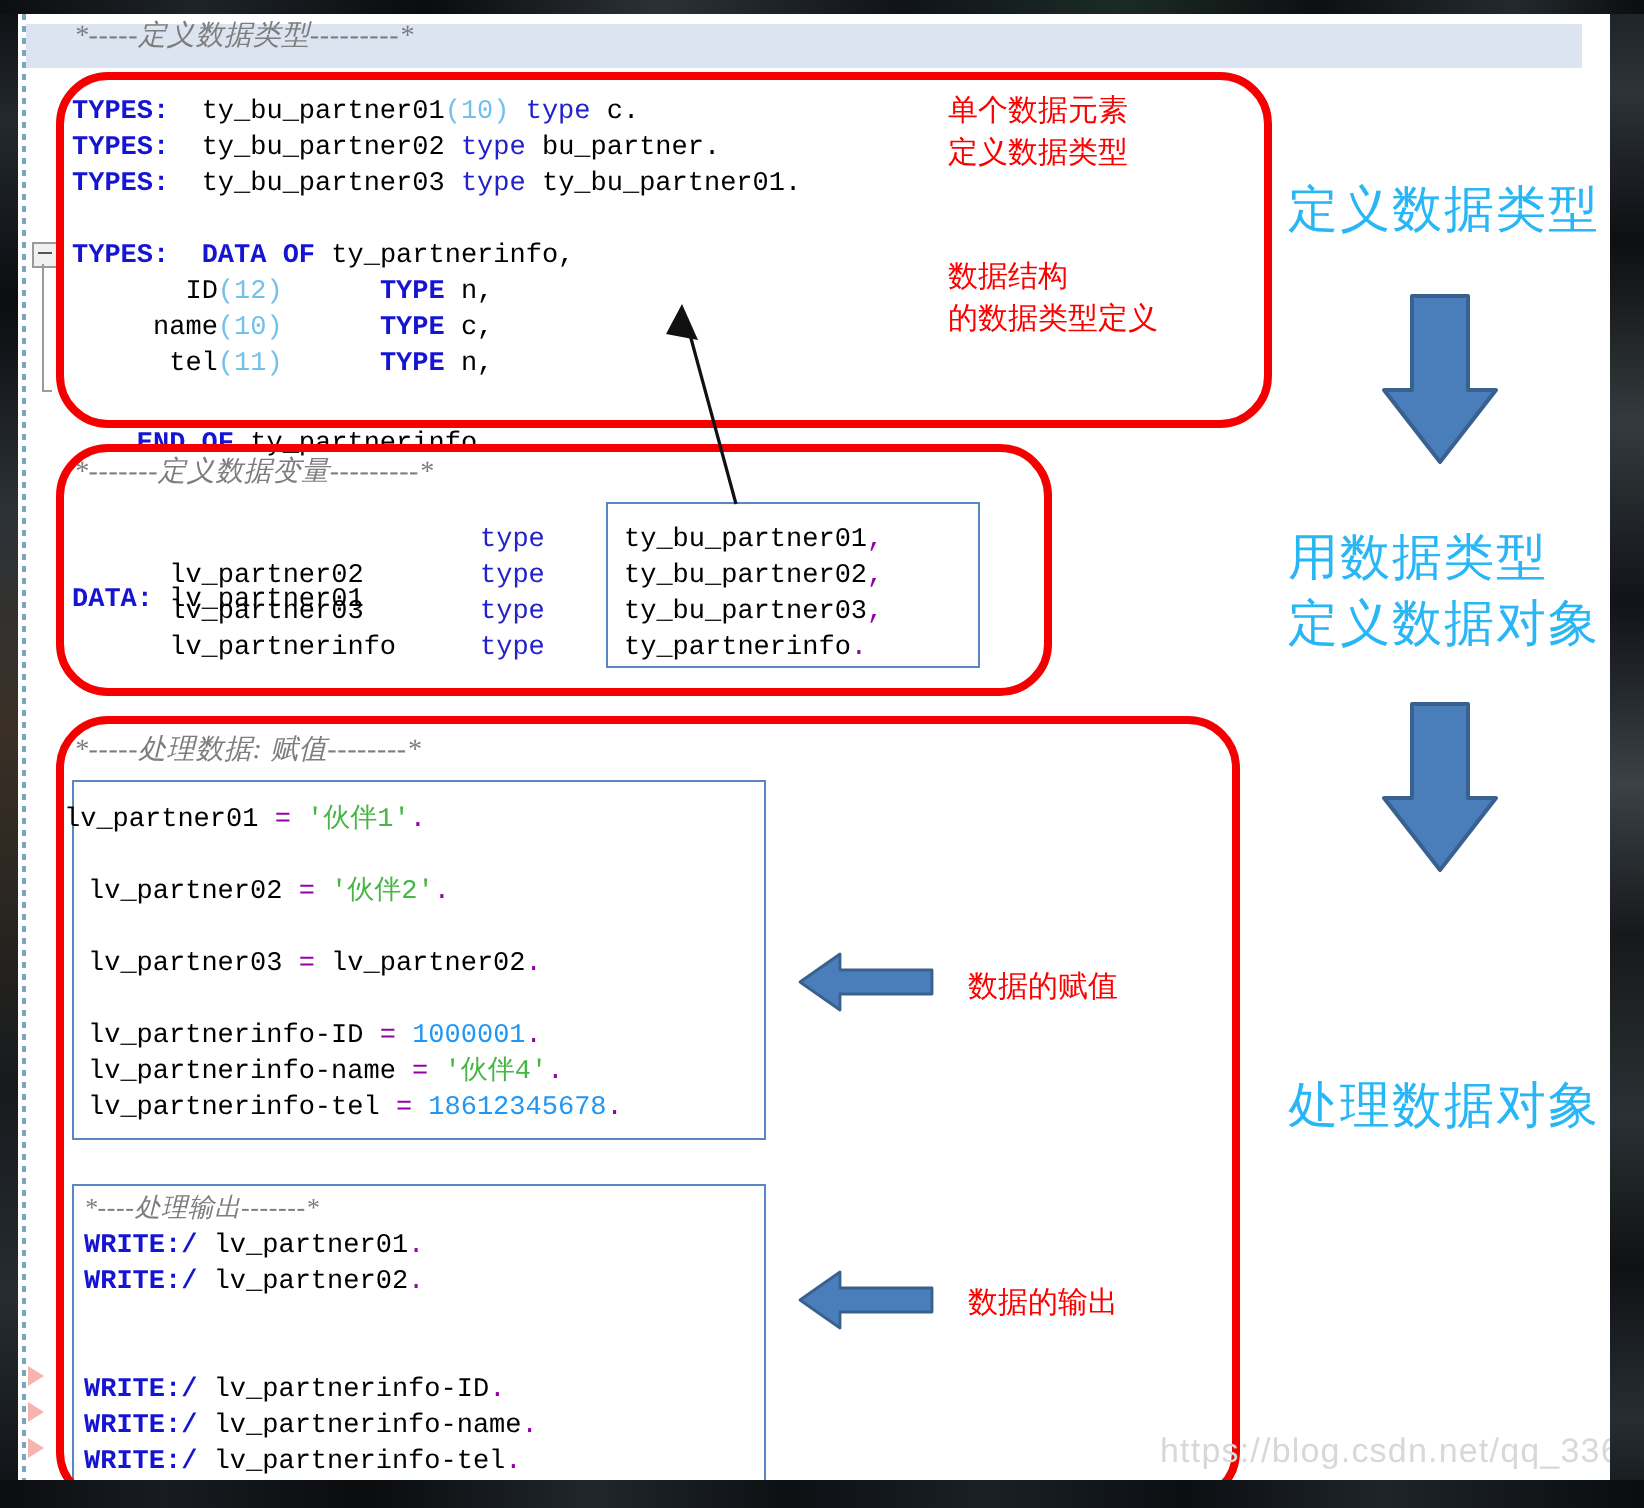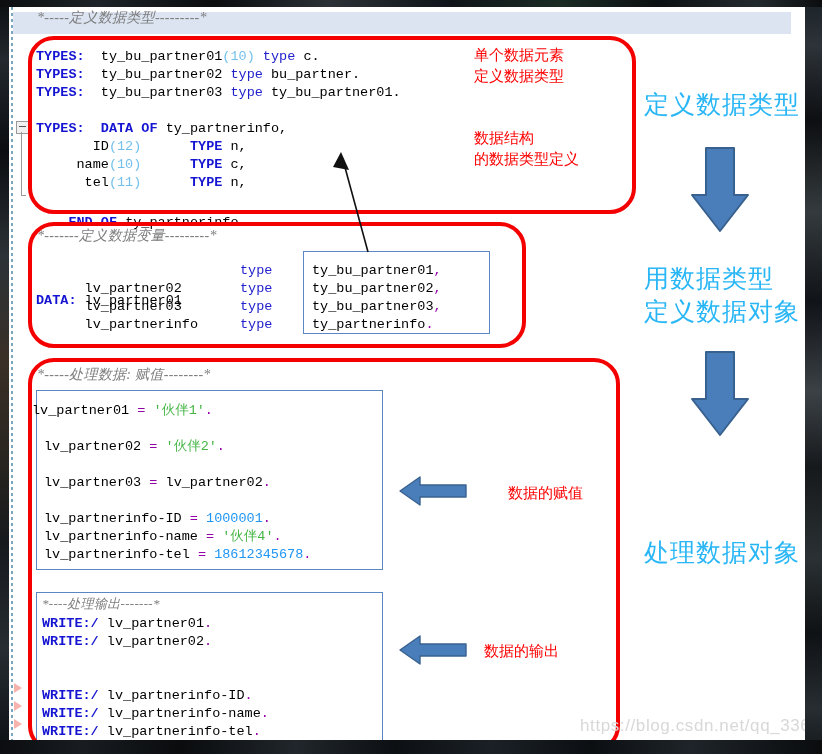--- a/index.html
+++ b/index.html
@@ -209,21 +209,21 @@
   <div class="code" style="left:44px;top:438px;"><span>lv_partner02</span> <span class="punct">=</span> <span class="str">'伙伴2'</span><span class="punct">.</span></div>
 
   <div class="code" style="left:44px;top:474px;"><span>lv_partner03</span> <span class="punct">=</span> <span>lv_partner02</span><span class="punct">.</span></div>
 
   <div class="code" style="left:44px;top:510px;"><span>lv_partnerinfo-ID</span> <span class="punct">=</span> <span class="num">1000001</span><span class="punct">.</span></div>
 
   <div class="code" style="left:44px;top:528px;"><span>lv_partnerinfo-name</span> <span class="punct">=</span> <span class="str">'伙伴4'</span><span class="punct">.</span></div>
 
   <div class="code" style="left:44px;top:546px;"><span>lv_partnerinfo-tel</span> <span class="punct">=</span> <span class="num">18612345678</span><span class="punct">.</span></div>
 
-  <div class="ann-red" style="left:484px;top:483px;margin-left:24px;">数据的赋值</div>
+  <div class="ann-red" style="left:484px;top:483px;">数据的赋值</div>
 
   <div class="ann-cyan" style="left:644px;top:536px;">处理数据对象</div>
 
   <div class="bluebox" style="left:36px;top:592px;width:345px;height:148px;"></div>
 
   <div class="cmt-line" style="left:42px;top:595px;font-size:13px;">*----处理输出-------*</div>
 
   <div class="code" style="left:42px;top:615px;"><span class="kw">WRITE:/</span> <span>lv_partner01</span><span class="punct">.</span></div>
   <div class="code" style="left:42px;top:633px;"><span class="kw">WRITE:/</span> <span>lv_partner02</span><span class="punct">.</span></div>
 

